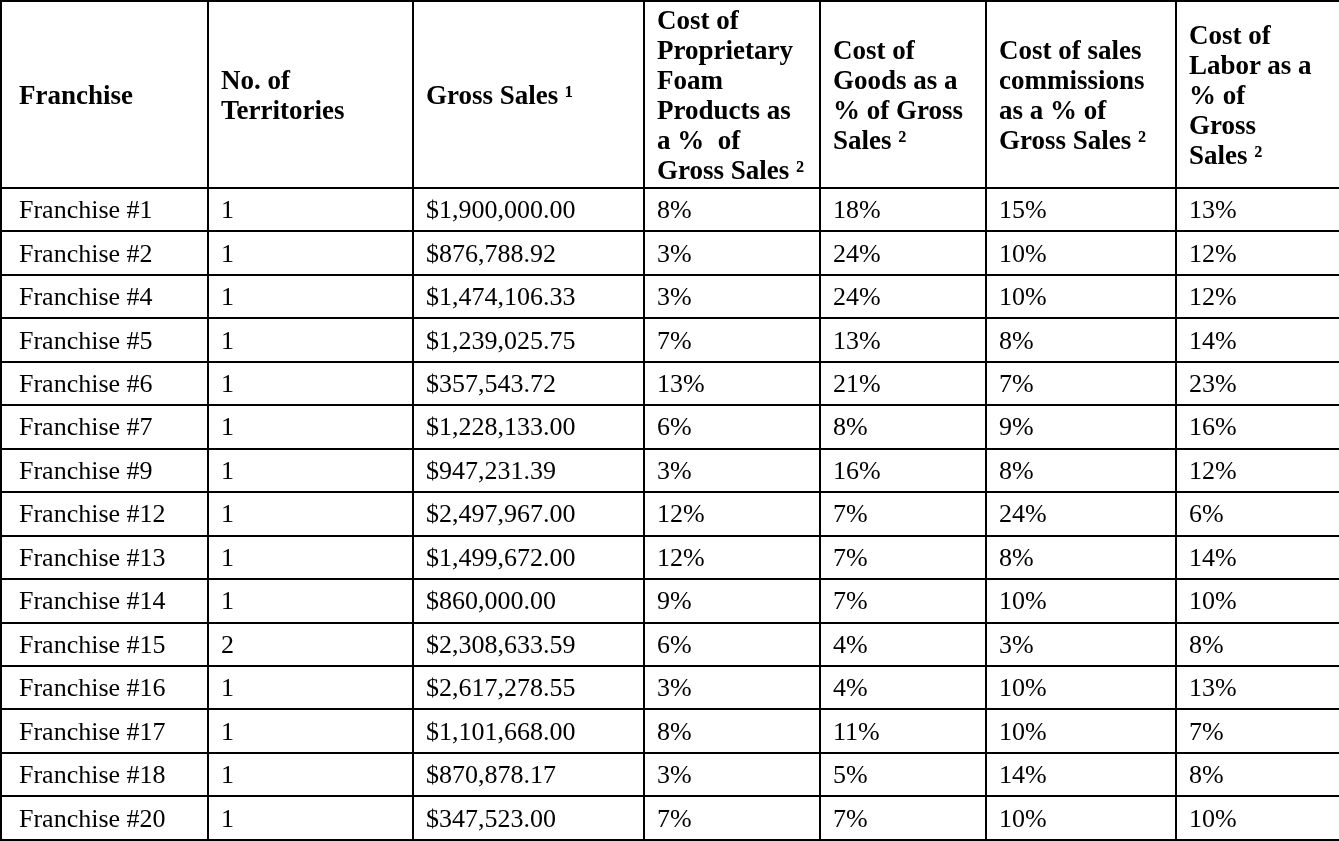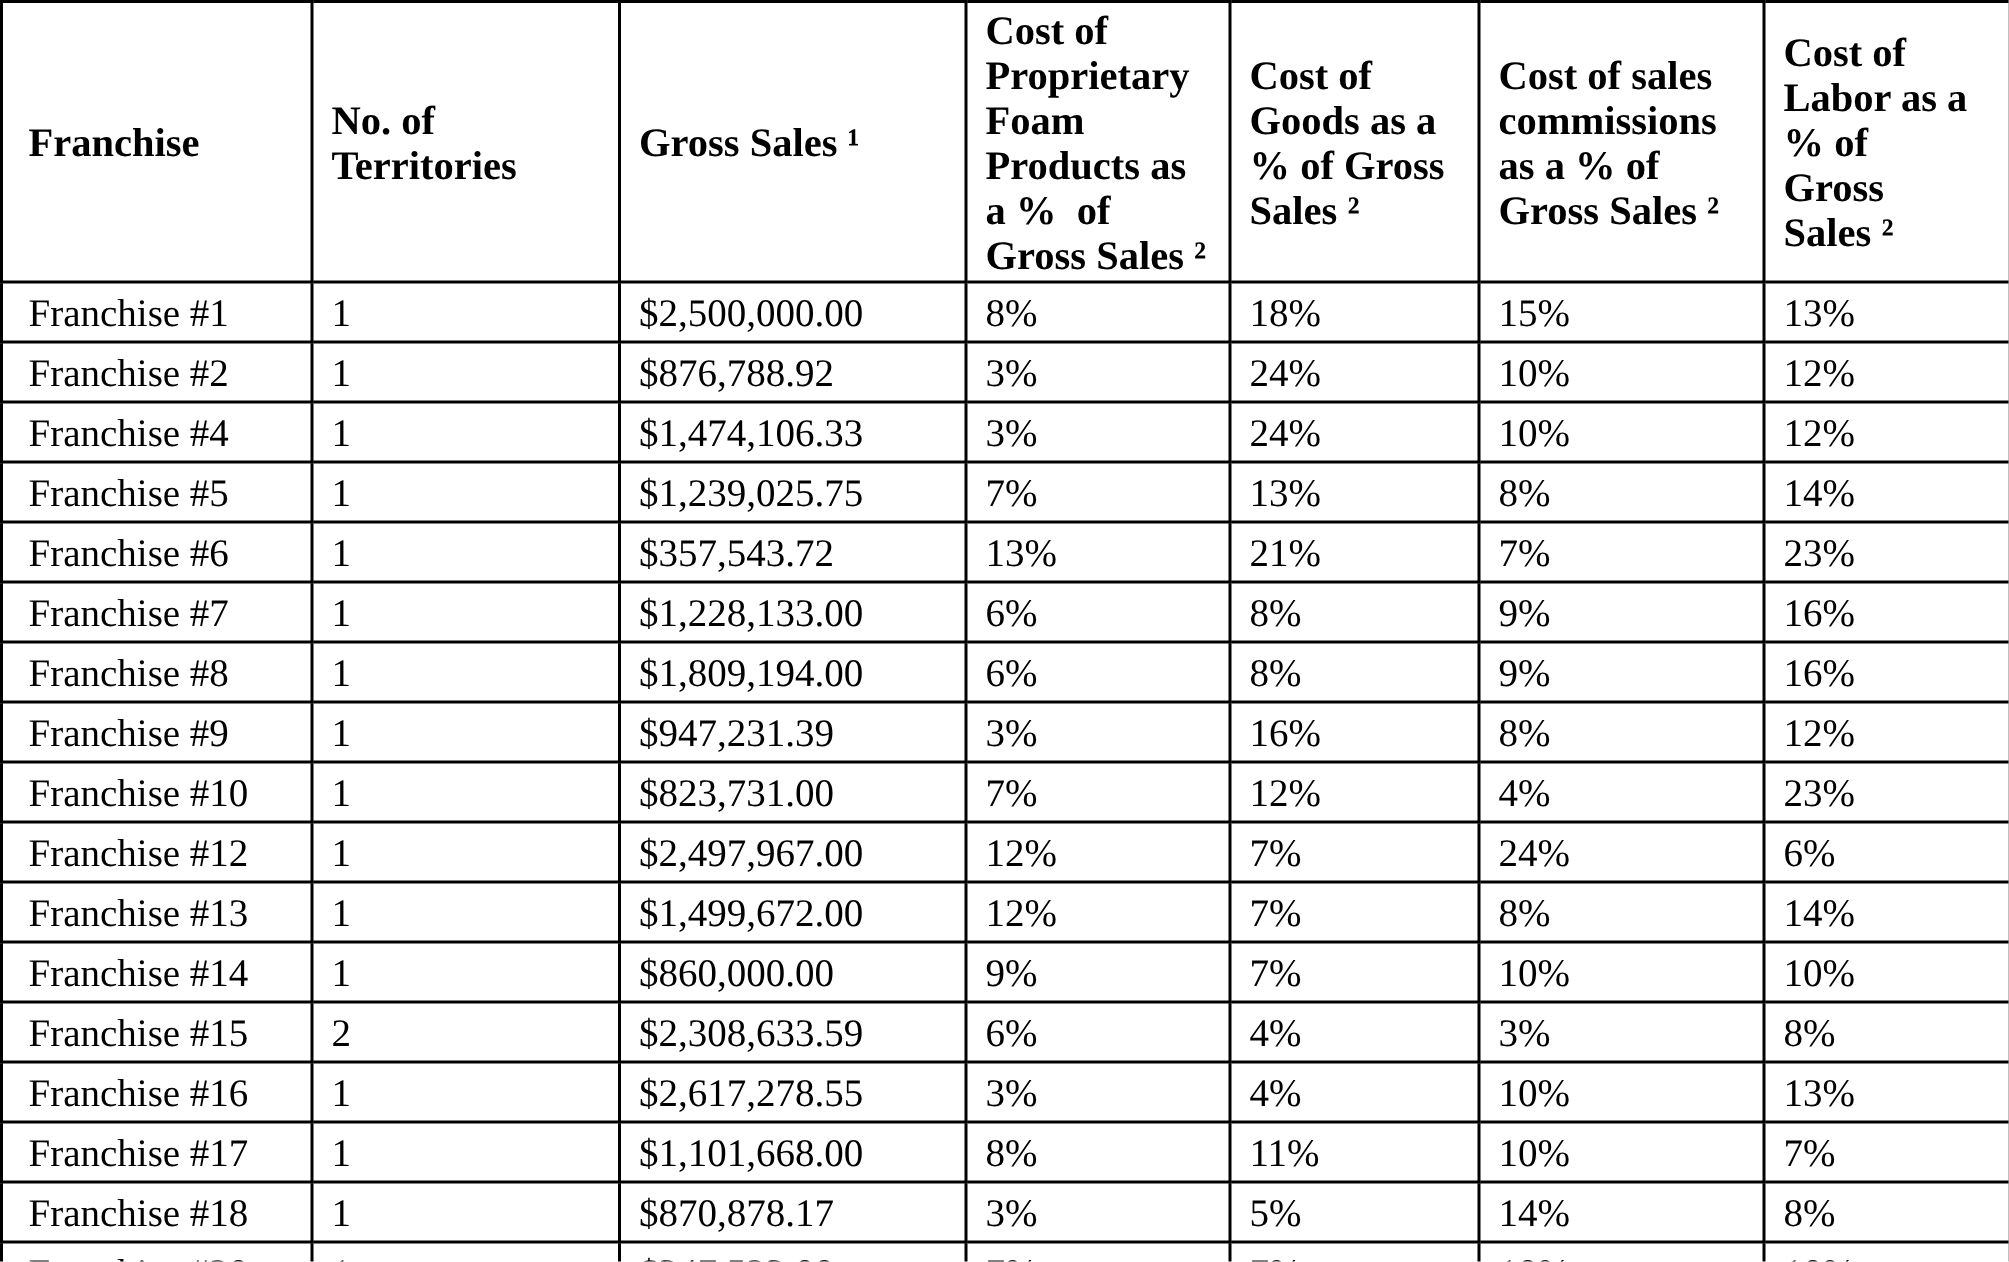--- a/index.html
+++ b/index.html
@@ -91,21 +91,21 @@
 Labor as a
 % of
 Gross
 Sales ²</th>
     </tr>
   </thead>
   <tbody>
       <tr>
         <td>Franchise #1</td>
         <td>1</td>
-        <td>$2,500,000.00</td>
+        <td>$1,900,000.00</td>
         <td>8%</td>
         <td>18%</td>
         <td>15%</td>
         <td>13%</td>
       </tr>
       <tr>
         <td>Franchise #2</td>
         <td>1</td>
         <td>$876,788.92</td>
         <td>3%</td>
@@ -143,45 +143,27 @@
       <tr>
         <td>Franchise #7</td>
         <td>1</td>
         <td>$1,228,133.00</td>
         <td>6%</td>
         <td>8%</td>
         <td>9%</td>
         <td>16%</td>
       </tr>
       <tr>
-        <td>Franchise #8</td>
-        <td>1</td>
-        <td>$1,809,194.00</td>
-        <td>6%</td>
-        <td>8%</td>
-        <td>9%</td>
+        <td>Franchise #9</td>
+        <td>1</td>
+        <td>$947,231.39</td>
+        <td>3%</td>
         <td>16%</td>
-      </tr>
-      <tr>
-        <td>Franchise #9</td>
-        <td>1</td>
-        <td>$947,231.39</td>
-        <td>3%</td>
-        <td>16%</td>
-        <td>8%</td>
-        <td>12%</td>
-      </tr>
-      <tr>
-        <td>Franchise #10</td>
-        <td>1</td>
-        <td>$823,731.00</td>
-        <td>7%</td>
-        <td>12%</td>
-        <td>4%</td>
-        <td>23%</td>
+        <td>8%</td>
+        <td>12%</td>
       </tr>
       <tr>
         <td>Franchise #12</td>
         <td>1</td>
         <td>$2,497,967.00</td>
         <td>12%</td>
         <td>7%</td>
         <td>24%</td>
         <td>6%</td>
       </tr>

